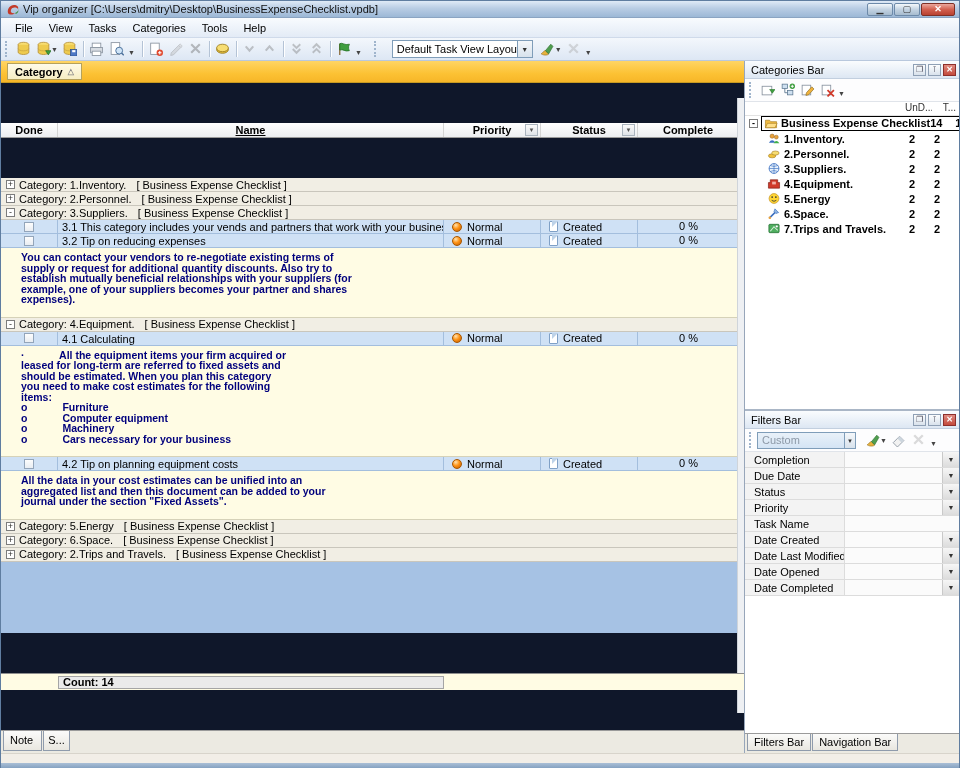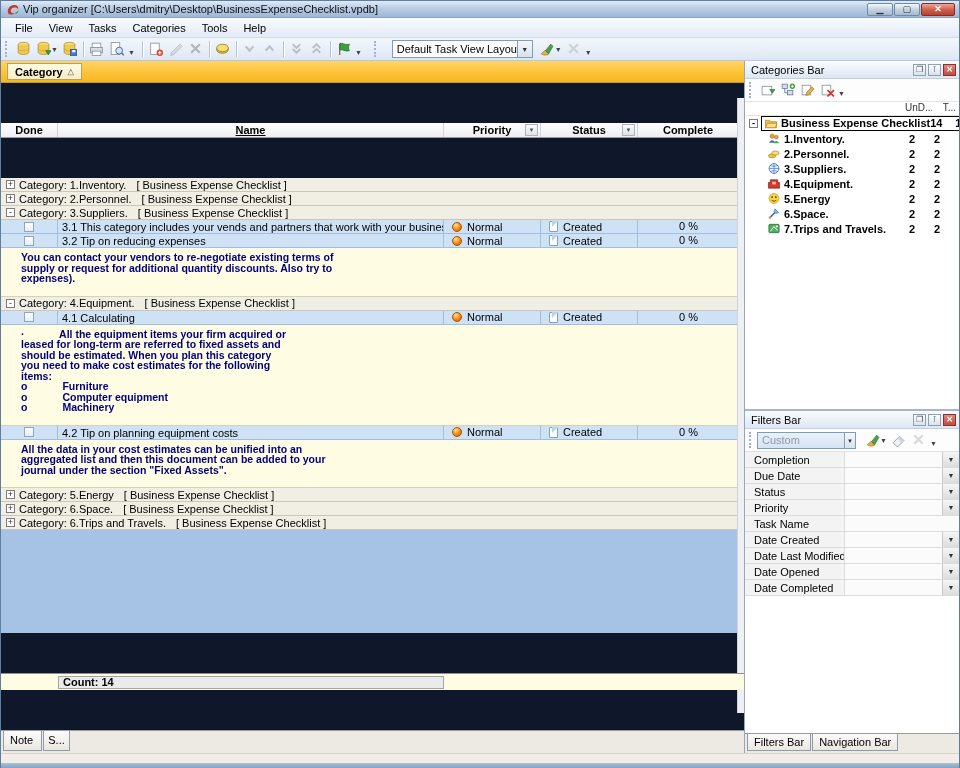--- a/index.html
+++ b/index.html
@@ -321,20 +321,22 @@
             </span>
             <span class="t-stat">
               <span class="pageicon"></span>
               <span>Created</span>
             </span>
             <span class="t-comp">0 %</span>
           </div>
           <div class="row-note">
             <div class="note-line">You can contact your vendors to re-negotiate existing terms of</div>
             <div class="note-line">supply or request for additional quantity discounts. Also try to</div>
+            <div class="note-line">establish mutually beneficial relationships with your suppliers (for</div>
+            <div class="note-line">example, one of your suppliers becomes your partner and shares</div>
             <div class="note-line">expenses).</div>
           </div>
           <div class="row-cat">
             <span class="expander">-</span>
             <span class="cat-label">Category: 4.Equipment.</span>
             <span class="cat-book">[ Business Expense Checklist ]</span>
           </div>
           <div class="row-task">
             <span class="t-done">
               <span class="checkbox"></span>
@@ -352,20 +354,21 @@
           </div>
           <div class="row-note">
             <div class="note-line">·            All the equipment items your firm acquired or</div>
             <div class="note-line">leased for long-term are referred to fixed assets and</div>
             <div class="note-line">should be estimated. When you plan this category</div>
             <div class="note-line">you need to make cost estimates for the following</div>
             <div class="note-line">items:</div>
             <div class="note-line">o            Furniture</div>
             <div class="note-line">o            Computer equipment</div>
             <div class="note-line">o            Machinery</div>
+            <div class="note-line">o            Cars necessary for your business</div>
           </div>
           <div class="row-task">
             <span class="t-done">
               <span class="checkbox"></span>
             </span>
             <span class="t-name">4.2 Tip on planning equipment costs</span>
             <span class="t-pri">
               <span class="orb"></span>
               <span>Normal</span>
             </span>
@@ -385,21 +388,21 @@
             <span class="cat-label">Category: 5.Energy</span>
             <span class="cat-book">[ Business Expense Checklist ]</span>
           </div>
           <div class="row-cat">
             <span class="expander">+</span>
             <span class="cat-label">Category: 6.Space.</span>
             <span class="cat-book">[ Business Expense Checklist ]</span>
           </div>
           <div class="row-cat">
             <span class="expander">+</span>
-            <span class="cat-label">Category: 6.Trips and Travels.</span>
+            <span class="cat-label">Category: 2.Trips and Travels.</span>
             <span class="cat-book">[ Business Expense Checklist ]</span>
           </div>
           <div class="bluefill"></div>
         </div>
       <div class="scrollstrip"></div>
       <div class="countrow">
         <span class="countbox">Count: 14</span>
       </div>
       <div class="bottomtabs" id="bottomTabs">
           <span class="btab">Note</span>

